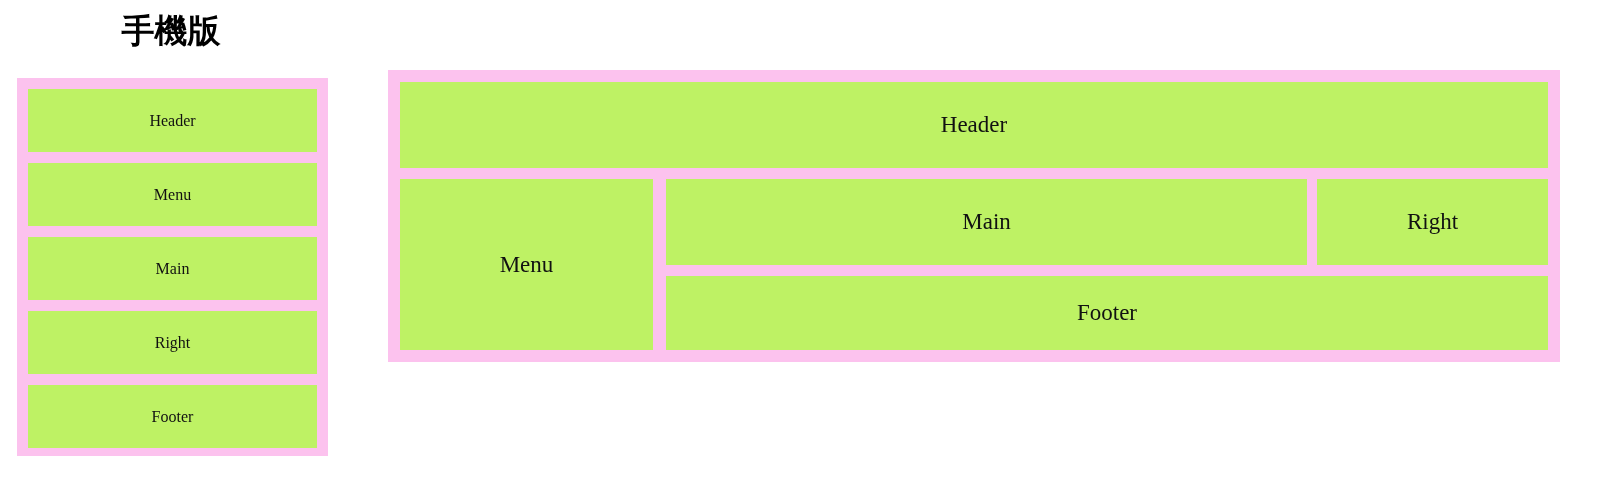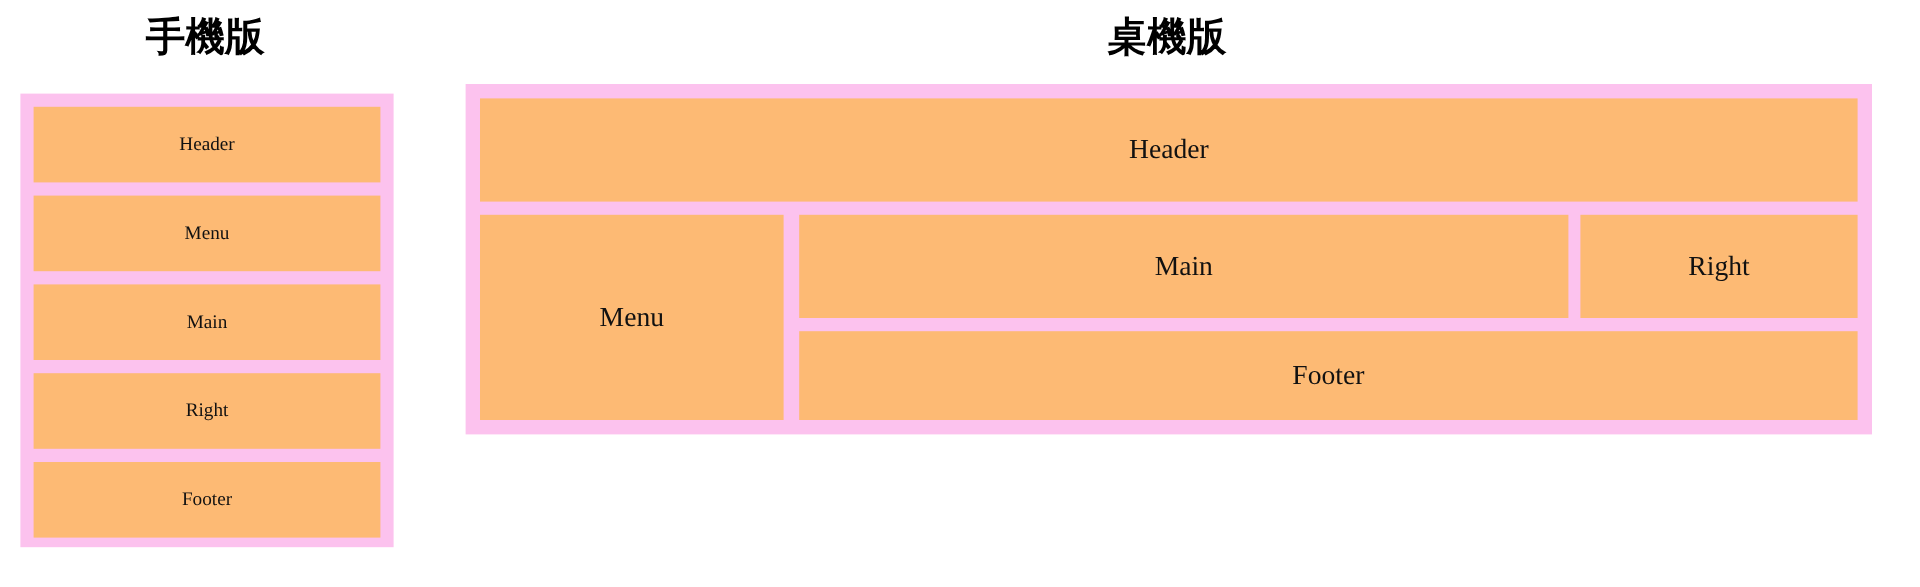--- a/index.html
+++ b/index.html
@@ -43,21 +43,21 @@
     width: 1175px;
   }
 
   
   .wrapper {
     position: absolute;
     background: #fcc2ee;
     box-sizing: border-box;
   }
   .cell {
-    background: #fdba74;
+    background: #bef264;
     box-sizing: border-box;
     display: flex;
     align-items: center;
     justify-content: center;
     color: #111111;
     text-align: center;
   }
 
   
   #mobile-wrapper {
@@ -142,21 +142,20 @@
 
     <div class="cell">Menu</div>
 
     <div class="cell">Main</div>
 
     <div class="cell">Right</div>
 
     <div class="cell">Footer</div>
   </div>
 
-  <div class="section-title" id="desktop-title">桌機版</div>
 
   <div class="wrapper" id="desktop-wrapper">
     <div class="desk-inner">
 
       <div class="cell" id="desk-header">Header</div>
 
       <div class="cell" id="desk-menu">Menu</div>
 
       <div class="cell" id="desk-main">Main</div>
 

